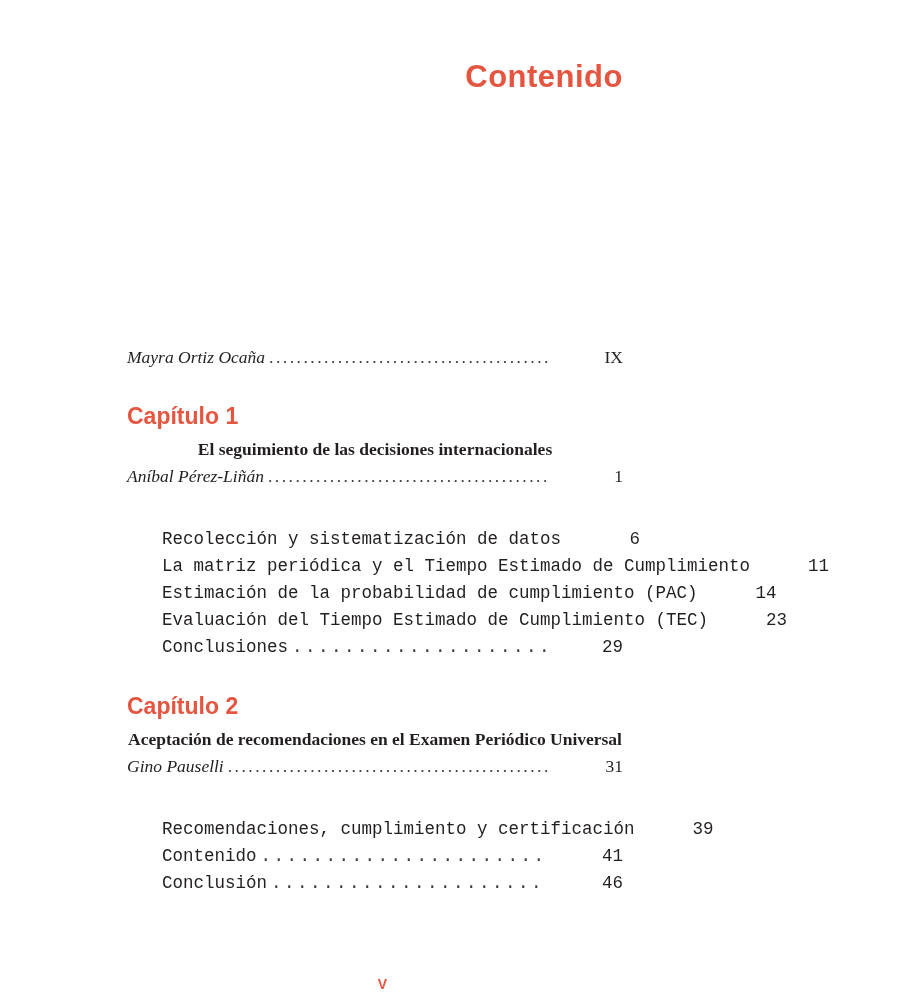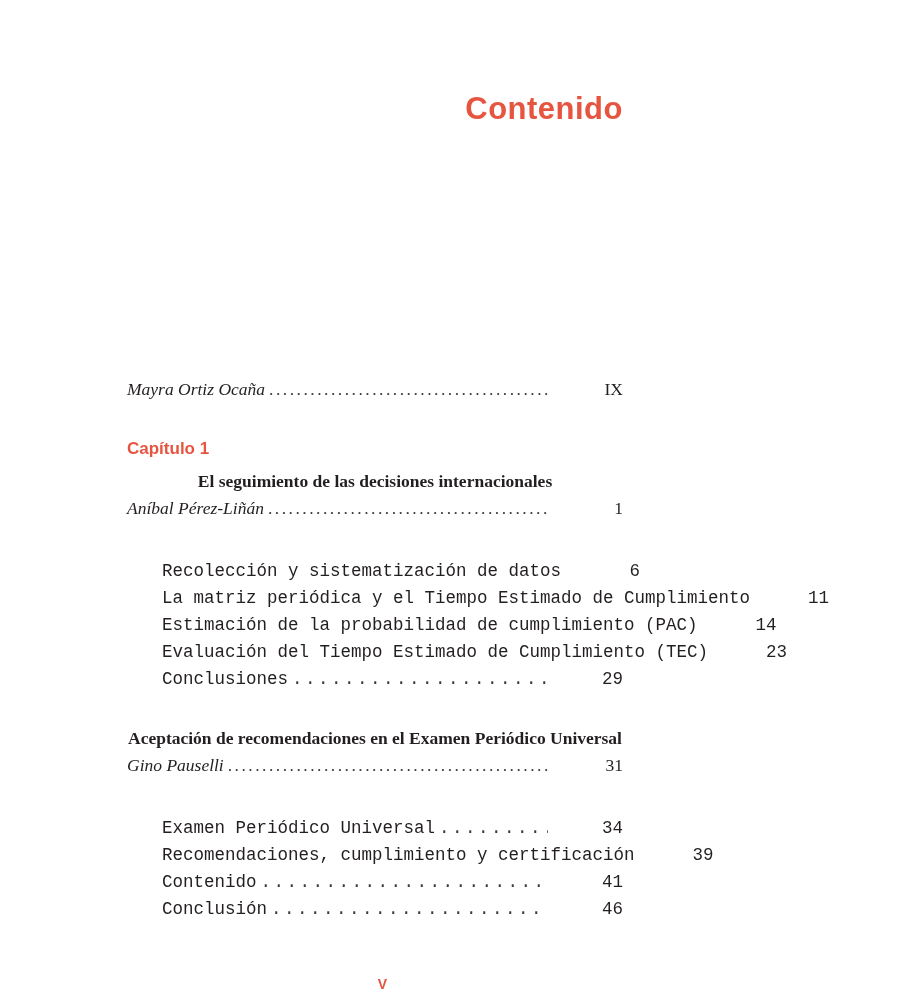--- a/index.html
+++ b/index.html
@@ -6,21 +6,21 @@
   html, body { background: #ffffff; }
   body {
     width: 898px; height: 1000px;
     font-family: "Liberation Serif", serif;
     color: #231f20;
     overflow: hidden;
   }
   .page {
     position: relative;
     width: 766px; height: 1000px;
-    padding: 92px 143px 0 127px;
+    padding: 60px 143px 0 127px;
     background: #ffffff;
   }
   .doc-title {
     font-family: "Liberation Sans", sans-serif;
     font-weight: 700;
     font-size: 31px;
     letter-spacing: 0.5px;
     color: #e65540;
     text-align: right;
     line-height: 1.1;
@@ -42,21 +42,21 @@
     letter-spacing: 2.5px;
     color: #3a3a3a;
   }
   .pg { flex: 0 0 75px; text-align: right; white-space: nowrap; }
 
   .plain-line { line-height: 27px; }
   .chapter { margin-top: 32px; }
   .chapter-label {
     font-family: "Liberation Sans", sans-serif;
     font-weight: 700;
-    font-size: 17px;
+    font-size: 23px;
     color: #e65540;
     line-height: 27px;
     margin-bottom: 6px;
   }
   .chapter-title { font-weight: 700; line-height: 27px; text-align: center; }
   .sections { margin-top: 36px; margin-bottom: 10px; padding-left: 35px; font-family: Liberation Mono, monospace; }
 
   .folio {
     position: absolute;
     bottom: 8px; left: 0; right: 0;
@@ -117,33 +117,29 @@
         </div>
         <div class="row">
           <span class="t">Conclusiones</span>
           <span class="leader"></span>
           <span class="pg">29</span>
         </div>
       </div>
     </div>
 
     <div class="chapter">
+      <div class="chapter-label">Capítulo 2</div>
       <div class="chapter-title">Aceptación de recomendaciones en el Examen Periódico Universal</div>
       <div class="row">
         <span class="t author">Gino Pauselli</span>
         <span class="leader"></span>
         <span class="pg">31</span>
       </div>
 
       <div class="sections">
-        <div class="row">
-          <span class="t">Examen Periódico Universal</span>
-          <span class="leader"></span>
-          <span class="pg">34</span>
-        </div>
         <div class="row">
           <span class="t">Recomendaciones, cumplimiento y certificación</span>
           <span class="leader"></span>
           <span class="pg">39</span>
         </div>
         <div class="row">
           <span class="t">Contenido</span>
           <span class="leader"></span>
           <span class="pg">41</span>
         </div>

